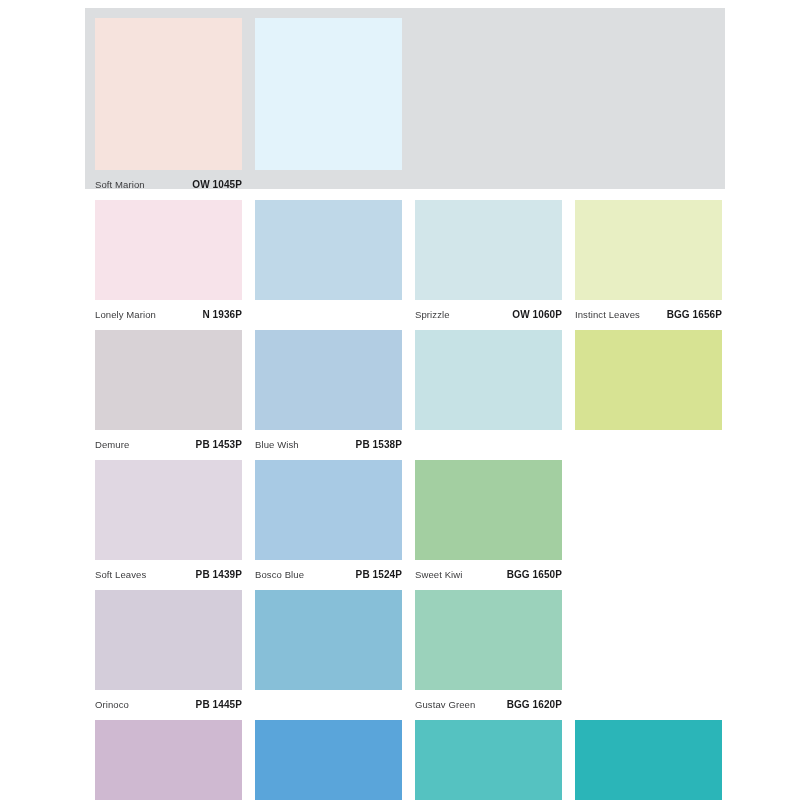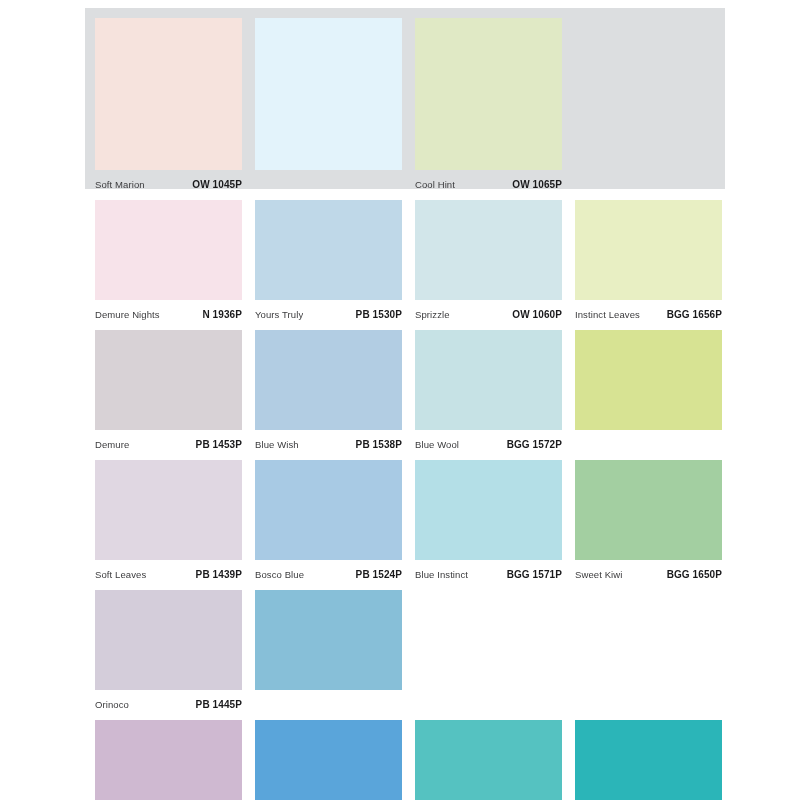--- a/index.html
+++ b/index.html
@@ -103,42 +103,31 @@
         <div class="swatch-cell">
           <div class="chip" style="background: rgb(246, 227, 221);"></div>
           <div class="chip-label">
             <span class="chip-name">Soft Marion</span>
             <span class="chip-code">OW 1045P</span>
           </div>
         </div>
         <div class="swatch-cell">
           <div class="chip" style="background: rgb(227, 243, 251);"></div>
         </div>
-        <div class="swatch-cell">
-          <div class="chip" style="background: rgb(224, 233, 197);"></div>
-          <div class="chip-label">
-            <span class="chip-name">Cool Hint</span>
-            <span class="chip-code">OW 1065P</span>
-          </div>
-        </div>
       </div>
       <div class="swatch-row">
         <div class="swatch-cell">
           <div class="chip" style="background: rgb(247, 227, 234);"></div>
           <div class="chip-label">
-            <span class="chip-name">Demure Nights</span>
+            <span class="chip-name">Lonely Marion</span>
             <span class="chip-code">N 1936P</span>
           </div>
         </div>
         <div class="swatch-cell">
           <div class="chip" style="background: rgb(191, 216, 232);"></div>
-          <div class="chip-label">
-            <span class="chip-name">Yours Truly</span>
-            <span class="chip-code">PB 1530P</span>
-          </div>
         </div>
         <div class="swatch-cell">
           <div class="chip" style="background: rgb(210, 230, 234);"></div>
           <div class="chip-label">
             <span class="chip-name">Sprizzle</span>
             <span class="chip-code">OW 1060P</span>
           </div>
         </div>
         <div class="swatch-cell">
           <div class="chip" style="background: rgb(232, 239, 195);"></div>
@@ -158,24 +147,20 @@
         </div>
         <div class="swatch-cell">
           <div class="chip" style="background: rgb(178, 205, 227);"></div>
           <div class="chip-label">
             <span class="chip-name">Blue Wish</span>
             <span class="chip-code">PB 1538P</span>
           </div>
         </div>
         <div class="swatch-cell">
           <div class="chip" style="background: rgb(198, 226, 229);"></div>
-          <div class="chip-label">
-            <span class="chip-name">Blue Wool</span>
-            <span class="chip-code">BGG 1572P</span>
-          </div>
         </div>
         <div class="swatch-cell">
           <div class="chip" style="background: rgb(215, 227, 147);"></div>
         </div>
       </div>
       <div class="swatch-row">
         <div class="swatch-cell">
           <div class="chip" style="background: rgb(224, 215, 226);"></div>
           <div class="chip-label">
             <span class="chip-name">Soft Leaves</span>
@@ -183,45 +168,45 @@
           </div>
         </div>
         <div class="swatch-cell">
           <div class="chip" style="background: rgb(168, 202, 228);"></div>
           <div class="chip-label">
             <span class="chip-name">Bosco Blue</span>
             <span class="chip-code">PB 1524P</span>
           </div>
         </div>
         <div class="swatch-cell">
-          <div class="chip" style="background: rgb(180, 223, 231);"></div>
-          <div class="chip-label">
-            <span class="chip-name">Blue Instinct</span>
-            <span class="chip-code">BGG 1571P</span>
-          </div>
-        </div>
-        <div class="swatch-cell">
           <div class="chip" style="background: rgb(163, 207, 161);"></div>
           <div class="chip-label">
             <span class="chip-name">Sweet Kiwi</span>
             <span class="chip-code">BGG 1650P</span>
           </div>
         </div>
       </div>
       <div class="swatch-row">
         <div class="swatch-cell">
           <div class="chip" style="background: rgb(212, 205, 218);"></div>
           <div class="chip-label">
             <span class="chip-name">Orinoco</span>
             <span class="chip-code">PB 1445P</span>
           </div>
         </div>
         <div class="swatch-cell">
           <div class="chip" style="background: rgb(135, 191, 216);"></div>
         </div>
+        <div class="swatch-cell">
+          <div class="chip" style="background: rgb(155, 210, 187);"></div>
+          <div class="chip-label">
+            <span class="chip-name">Gustav Green</span>
+            <span class="chip-code">BGG 1620P</span>
+          </div>
+        </div>
       </div>
       <div class="swatch-row">
         <div class="swatch-cell">
           <div class="chip" style="background: rgb(207, 185, 209);"></div>
         </div>
         <div class="swatch-cell">
           <div class="chip" style="background: rgb(90, 165, 218);"></div>
         </div>
         <div class="swatch-cell">
           <div class="chip" style="background: rgb(85, 194, 193);"></div>

